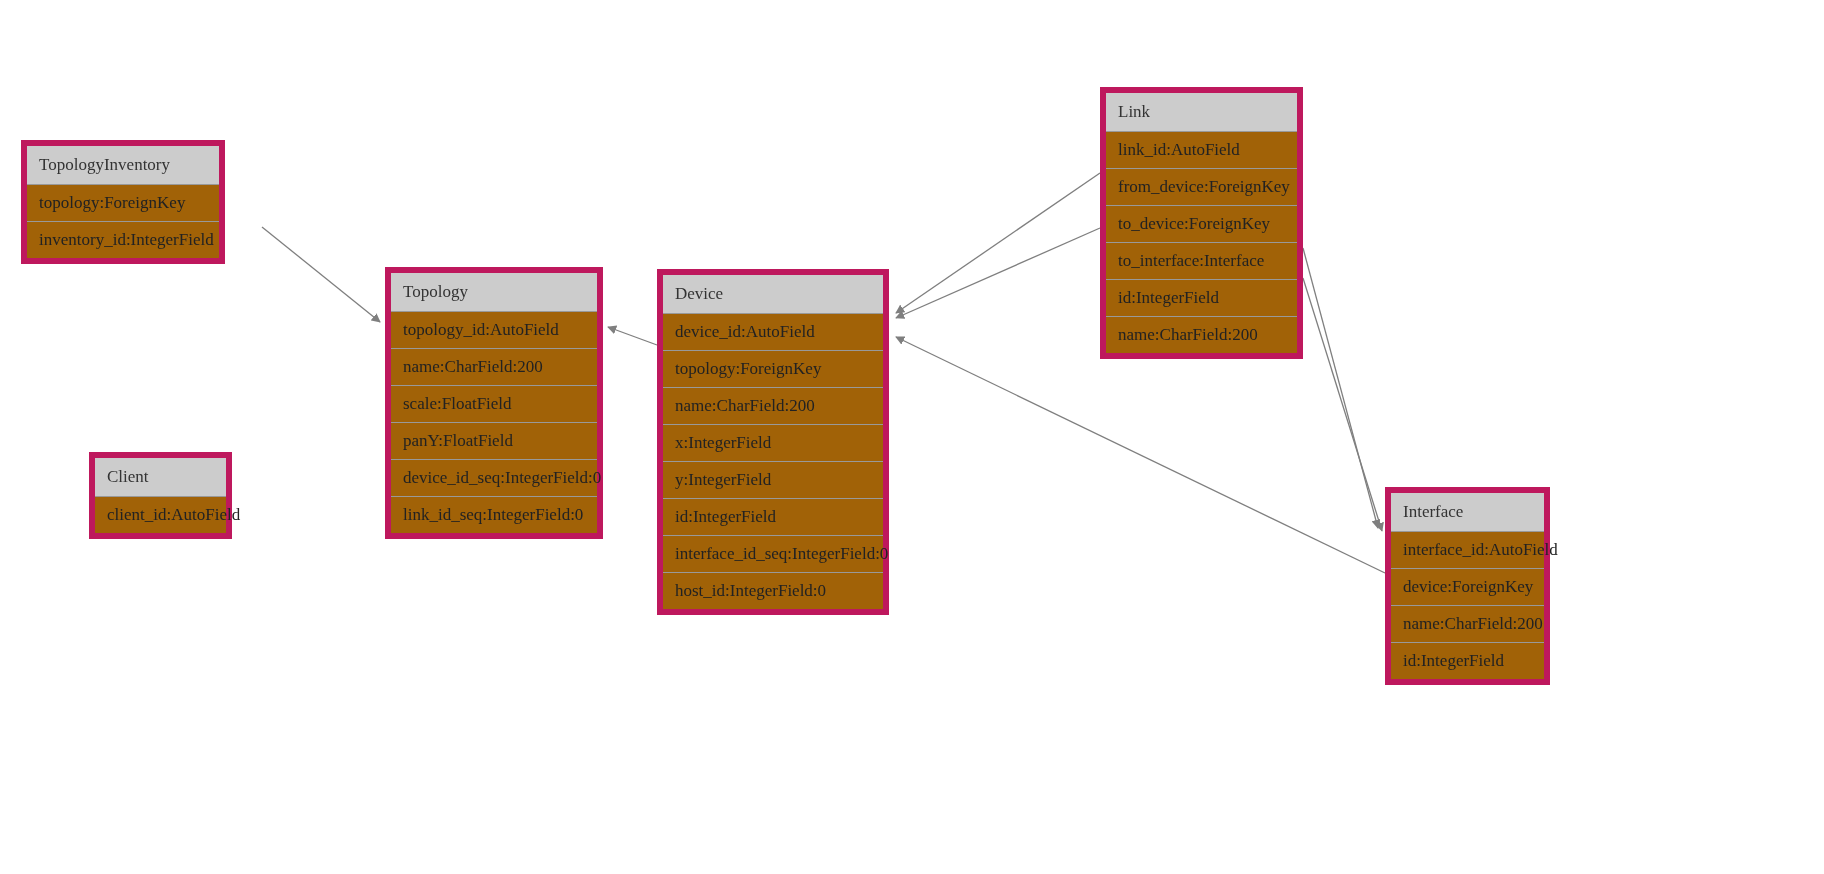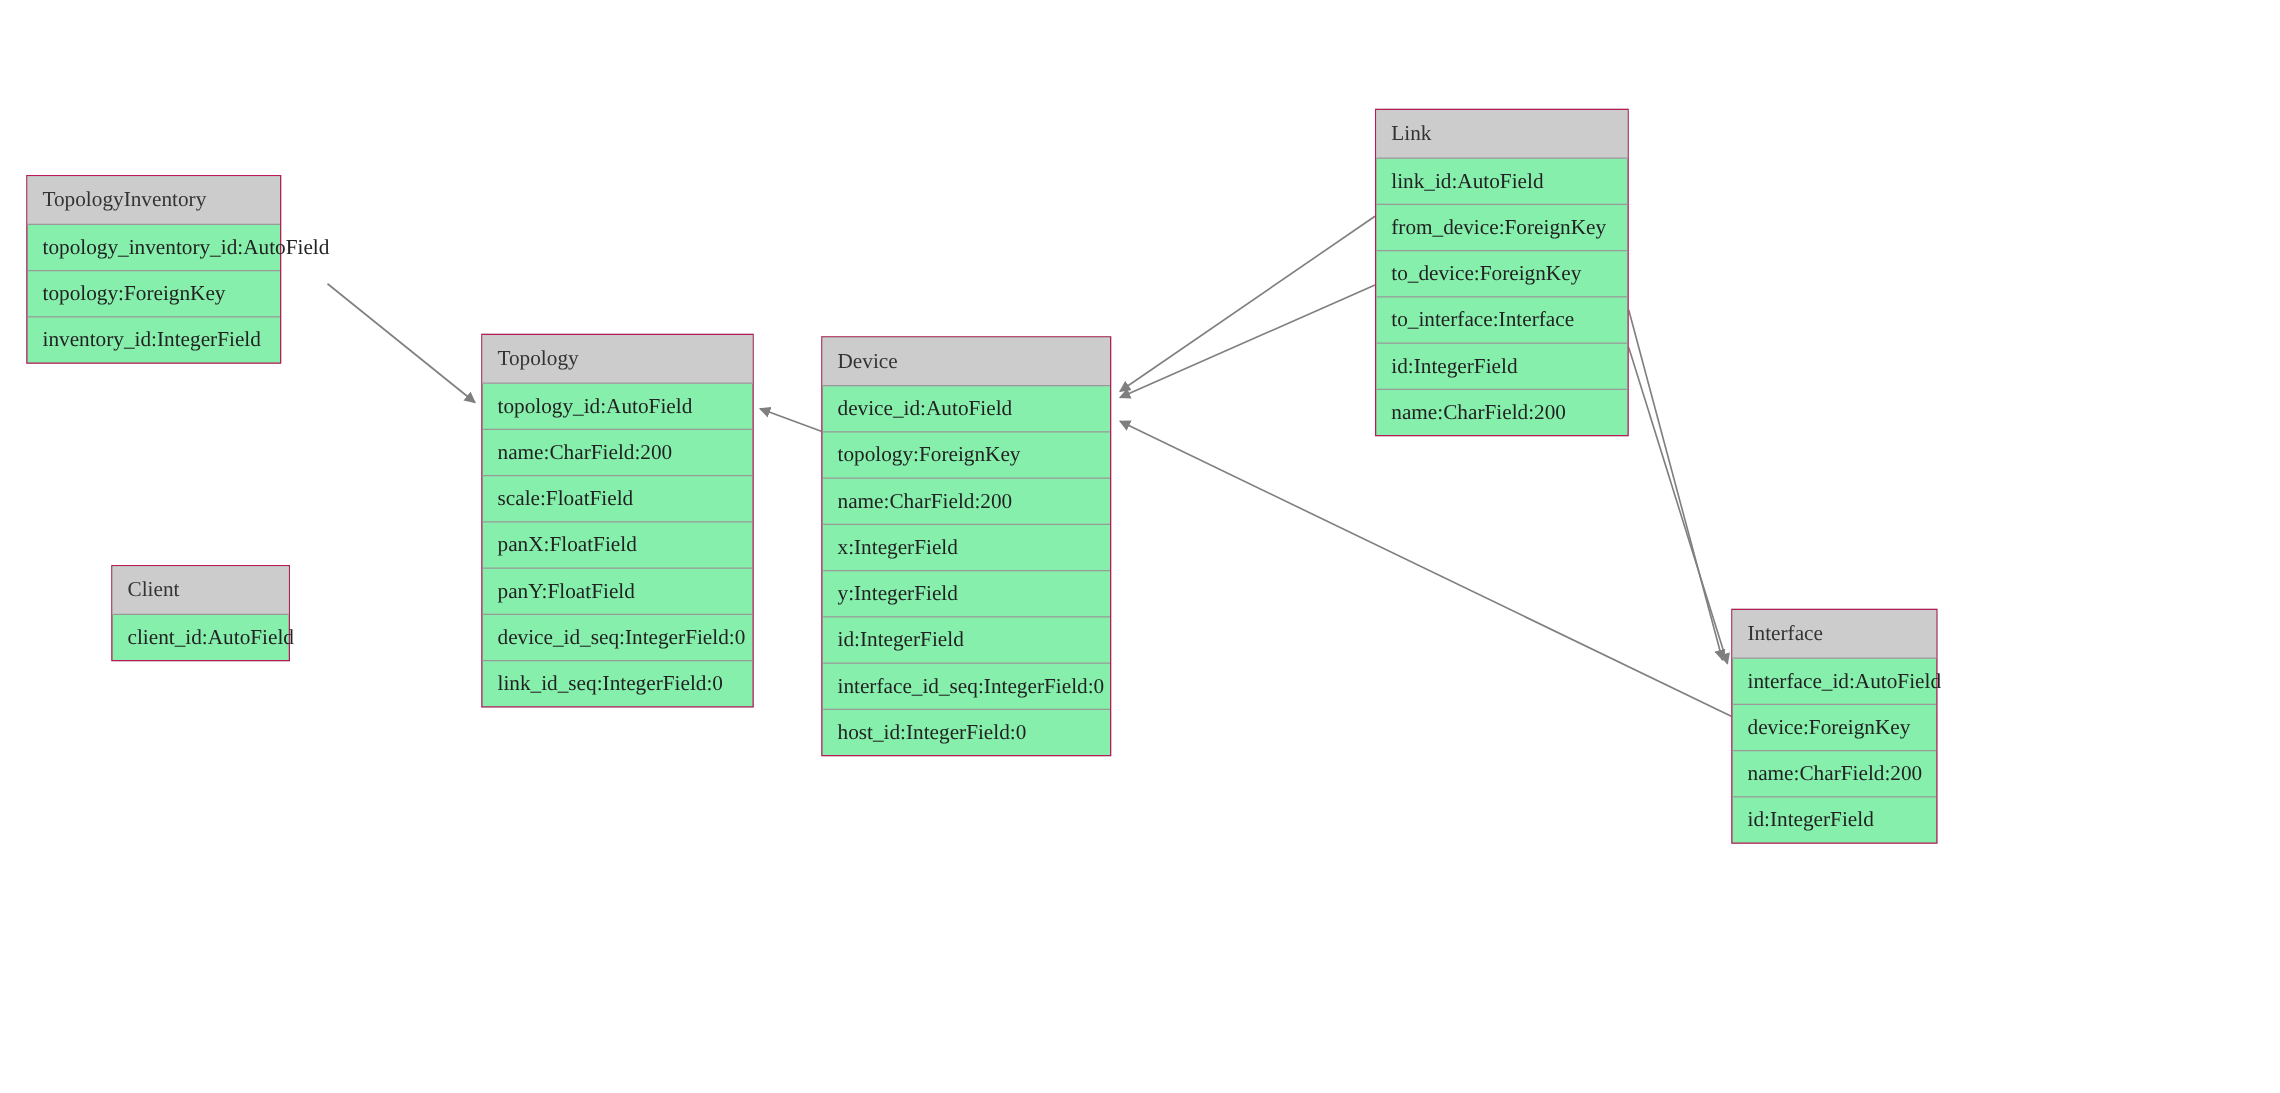--- a/index.html
+++ b/index.html
@@ -18,22 +18,22 @@
   #edges {
     position: absolute;
     left: 0;
     top: 0;
     width: 1824px;
     height: 874px;
     pointer-events: none;
   }
   .entity {
     position: absolute;
-    border: 1px solid #be185d;
-    background: #86efac;
+    border: 6px solid #be185d;
+    background: #a16207;
     box-sizing: border-box;
   }
   .entity-title {
     background: #cccccc;
     color: #333333;
     font-size: 17px;
     padding: 9px 12px;
     border-bottom: 1px solid #999999;
     box-sizing: border-box;
     white-space: nowrap;
@@ -63,34 +63,32 @@
       <line x1="262" y1="227" x2="380" y2="322" stroke="#7f7f7f" stroke-width="1.3" marker-end="url(#arrow)"></line>
       <line x1="657" y1="345" x2="608" y2="327" stroke="#7f7f7f" stroke-width="1.3" marker-end="url(#arrow)"></line>
       <line x1="1100" y1="173" x2="896" y2="313" stroke="#7f7f7f" stroke-width="1.3" marker-end="url(#arrow)"></line>
       <line x1="1100" y1="228" x2="896" y2="318" stroke="#7f7f7f" stroke-width="1.3" marker-end="url(#arrow)"></line>
       <line x1="1385" y1="573" x2="896" y2="337" stroke="#7f7f7f" stroke-width="1.3" marker-end="url(#arrow)"></line>
       <line x1="1303" y1="248" x2="1378" y2="528" stroke="#7f7f7f" stroke-width="1.3" marker-end="url(#arrow)"></line>
       <line x1="1303" y1="278" x2="1382" y2="531" stroke="#7f7f7f" stroke-width="1.3" marker-end="url(#arrow)"></line>
     </svg>
 <div class="entity" style="left: 21px; top: 140px; width: 204px;">
       <div class="entity-title">TopologyInventory</div>
-      <div class="entity-field">topology_inventory_id:AutoField</div>
       <div class="entity-field">topology:ForeignKey</div>
       <div class="entity-field">inventory_id:IntegerField</div>
     </div>
     <div class="entity" style="left: 69px; top: 452px; width: 143px; margin-left: 20px;">
       <div class="entity-title">Client</div>
       <div class="entity-field">client_id:AutoField</div>
     </div>
     <div class="entity" style="left: 385px; top: 267px; width: 218px;">
       <div class="entity-title">Topology</div>
       <div class="entity-field">topology_id:AutoField</div>
       <div class="entity-field">name:CharField:200</div>
       <div class="entity-field">scale:FloatField</div>
-      <div class="entity-field">panX:FloatField</div>
       <div class="entity-field">panY:FloatField</div>
       <div class="entity-field">device_id_seq:IntegerField:0</div>
       <div class="entity-field">link_id_seq:IntegerField:0</div>
     </div>
     <div class="entity" style="left: 657px; top: 269px; width: 232px;">
       <div class="entity-title">Device</div>
       <div class="entity-field">device_id:AutoField</div>
       <div class="entity-field">topology:ForeignKey</div>
       <div class="entity-field">name:CharField:200</div>
       <div class="entity-field">x:IntegerField</div>

